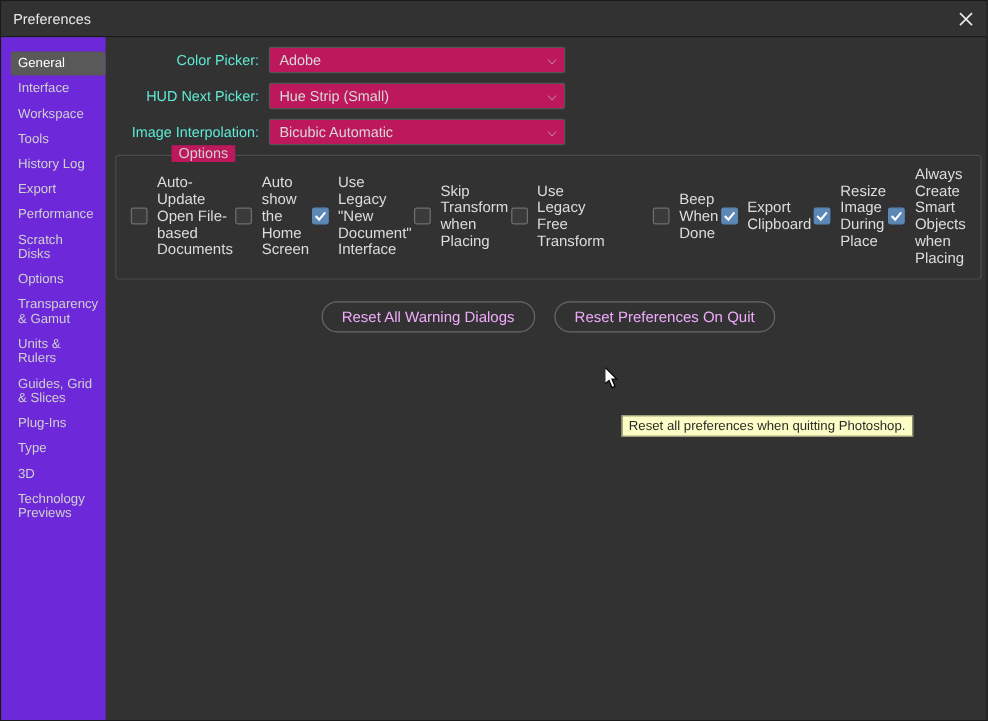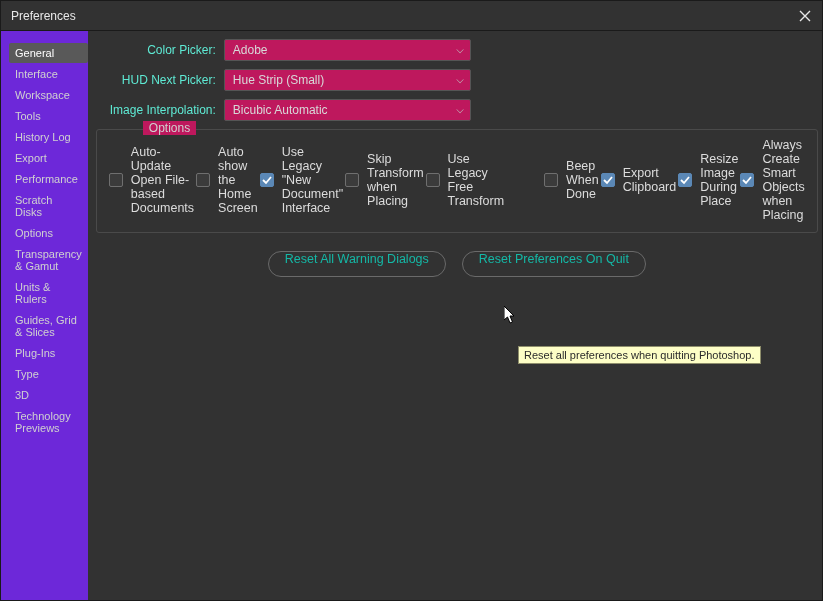--- a/index.html
+++ b/index.html
@@ -23,21 +23,21 @@
 .legend { position: absolute; top: -9px; left: 14px; background: #be185d; padding: 0 6px; color: #d0d0d0; font-size: 12px; margin-left: 32px; }
 .cols { display: flex; gap: 40px; }
 .col { display: flex; flex-direction: row; gap: 2px; justify-content: flex-end; }
 .chk-row { display: flex; align-items: center; gap: 8px; cursor: pointer; }
 .chk { width: 14px; height: 14px; border: 1px solid #6f6f6f; border-radius: 2px; background: #3b3b3b; display: flex; align-items: center; justify-content: center; flex-shrink: 0; }
 .chk.checked { background: #5b88b6; border-color: #5b88b6; }
 .chk.checked svg { display: block; }
 .chk svg { display: none; width: 10px; height: 10px; }
 .chk-label { color: #dcdcdc; font-size: 12.5px; }
 .btn-row { display: flex; justify-content: center; gap: 16px; margin-top: 18px; }
-.flat-btn { border: 1px solid #6a6a6a; background: #323232; color: #14b8a6; font-size: 12.5px; border-radius: 14px; height: 26px; padding: 0 16px; display: flex; cursor: pointer; }
+.flat-btn { border: 1px solid #6a6a6a; background: #323232; color: #f0abfc; font-size: 12.5px; border-radius: 14px; height: 26px; padding: 0 16px; display: flex; align-items: center; cursor: pointer; }
 .tooltip { position: absolute; left: 518px; top: 318px; background: #fdfec6; border: 1px solid #8e8e6b; color: #2b2b2b; font-size: 11px; padding: 2px 5px; white-space: nowrap; margin-top: 28px; }
 .cursor { position: absolute; left: 504px; top: 306px; pointer-events: none; }
 </style>
 </head>
 <body>
 
 <div class="window">
   <div class="titlebar">
     <span class="titlebar-title">Preferences</span>
     <div class="close-x">

